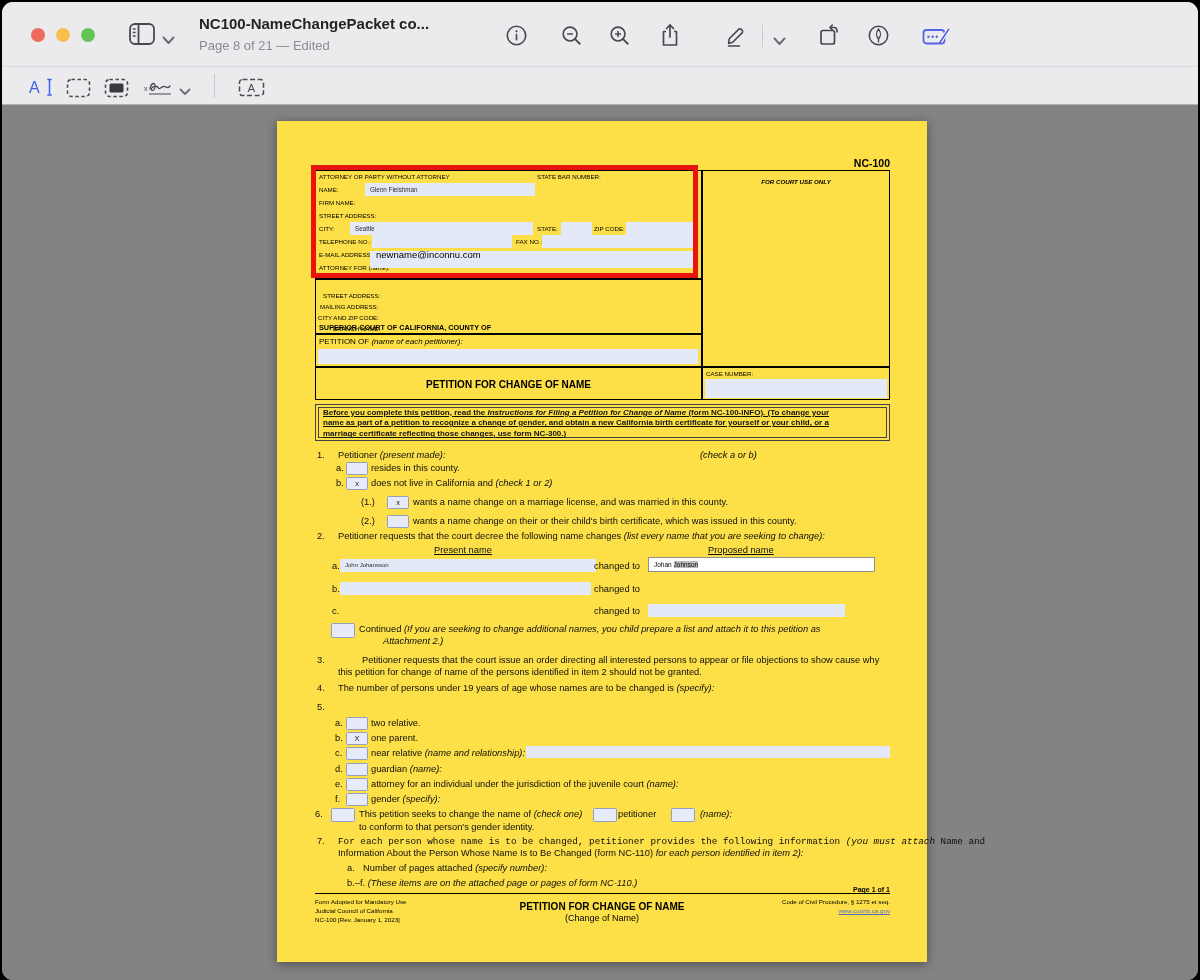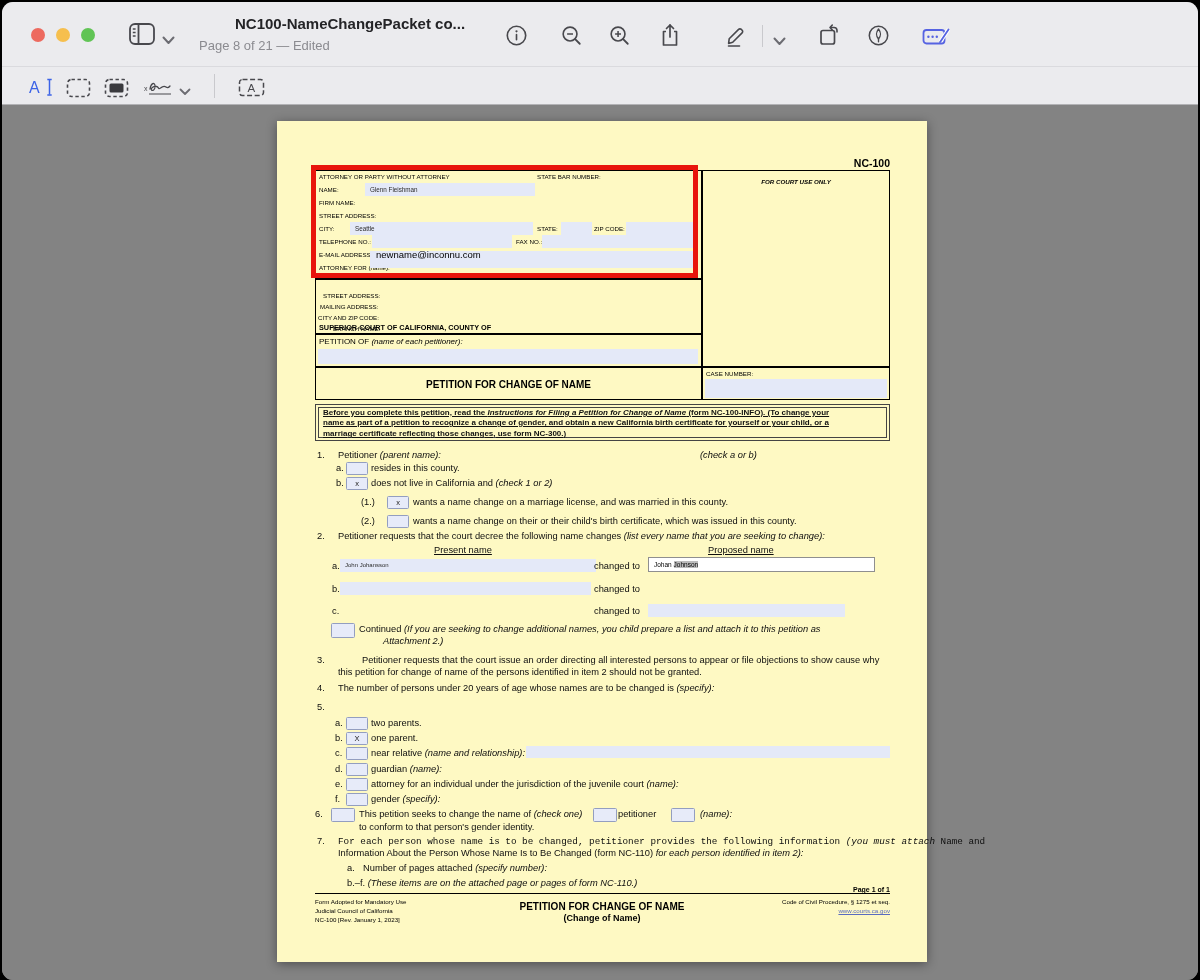--- a/index.html
+++ b/index.html
@@ -4,27 +4,27 @@
 <style>
   html,body{margin:0;padding:0;background:#000;width:1200px;height:980px;font-family:"Liberation Sans",sans-serif;}
   #window{position:absolute;left:2px;top:2px;width:1196px;height:978px;border-radius:11px;overflow:hidden;background:#838383;}
   
   #titlebar{position:absolute;left:0;top:0;width:100%;height:64px;background:#ebebee;}
   #markupbar{position:absolute;left:0;top:64px;width:100%;height:39px;background:#ebebee;border-top:1px solid #dadade;border-bottom:1px solid #b2b2b5;box-sizing:border-box;}
   #content{position:absolute;left:0;top:103px;width:100%;height:875px;background:#838383;}
   .tl{position:absolute;width:14px;height:14px;border-radius:50%;top:26px;}
   .ic{position:absolute;}
   .hairline{position:absolute;width:1px;background:#c9c9cd;}
-  #win-title{position:absolute;left:197px;top:13px;font-size:15px;font-weight:bold;color:#242427;white-space:nowrap;margin-left:36px;}
+  #win-title{position:absolute;left:197px;top:13px;font-size:15px;font-weight:bold;color:#242427;white-space:nowrap;}
   #win-subtitle{position:absolute;left:197px;top:36px;font-size:13px;color:#8b8b90;white-space:nowrap;}
   #searchbox{position:absolute;left:973px;top:19px;width:207px;height:29px;border:1px solid #d7d7db;border-radius:8px;background:rgba(255,255,255,0.45);box-sizing:border-box;margin-top:46px;}
   #searchbox input{position:absolute;left:34px;top:3px;width:160px;border:none;background:transparent;outline:none;font-size:15px;color:#4a4a4f;font-family:"Liberation Sans",sans-serif;}
   #searchbox input::placeholder{color:#9b9ba1;}
   
-  #page{position:absolute;left:275px;top:16px;width:650px;height:841px;background:#fef9c3;box-shadow:0 2px 10px rgba(0,0,0,0.4);}
+  #page{position:absolute;left:275px;top:16px;width:650px;height:841px;background:#fde047;box-shadow:0 2px 10px rgba(0,0,0,0.4);}
   .box{position:absolute;border:1px solid #000;box-sizing:border-box;}
   .lb{position:absolute;font-size:6.2px;color:#000;white-space:nowrap;}
   .t9{position:absolute;font-size:9.3px;color:#0e0e0e;white-space:nowrap;}
   .t8{position:absolute;font-size:8px;font-weight:bold;color:#111;white-space:nowrap;text-decoration:underline;}
   .fld{position:absolute;background:#e4e9f8;}
   .wbox{position:absolute;background:#fff;border:1px solid #8f8f8f;box-sizing:border-box;}
   .cb{position:absolute;width:20px;height:11px;background:#e7ebf9;border:1px solid #939ec0;border-radius:1.5px;font-size:7.5px;text-align:center;line-height:11px;color:#222;box-sizing:content-box;}
   .it{font-style:italic;}
   .un{text-decoration:underline;}
   .sel{background:#bcbcbc;}
@@ -229,21 +229,21 @@
       <div class="box" style="left:425px;top:246px;width:188px;height:33px;"></div>
       <div class="lb" style="left:429px;top:249px;">CASE NUMBER:</div>
       <div class="fld" style="left:428px;top:258px;width:182px;height:19px;"></div>
 
       <div class="box" style="left:38px;top:283px;width:575px;height:37px;border:4px double #444;"></div>
       <div class="t8" style="left:46px;top:286.5px;"><span>Before you complete this petition, read the </span><span class="it">Instructions for Filing a Petition for Change of Name</span><span> (form NC-100-INFO).  (To change your</span></div>
       <div class="t8" style="left:46px;top:297px;"><span>name as part of a petition to recognize a change of gender, and obtain a new California birth certificate for yourself or your child, or a</span></div>
       <div class="t8" style="left:46px;top:307.5px;"><span>marriage certificate reflecting those changes, use form NC-300.)</span></div>
 
       <div class="t9" style="left:40px;top:329px;">1.</div>
-      <div class="t9" style="left:61px;top:329px;"><span>Petitioner </span><span class="it">(parent name):</span></div>
+      <div class="t9" style="left:61px;top:329px;"><span>Petitioner </span><span class="it">(present made):</span></div>
       <div class="t9" style="left:423px;top:329px;"><span class="it">(check a or b)</span></div>
       <div class="t9" style="left:59px;top:342px;">a.</div>
       <div class="cb" style="left:69px;top:341px;"></div>
       <div class="t9" style="left:94px;top:342px;">resides in this county.</div>
       <div class="t9" style="left:59px;top:357px;">b.</div>
       <div class="cb" style="left:69px;top:356px;">x</div>
       <div class="t9" style="left:94px;top:357px;"><span>does not live in California and </span><span class="it">(check 1 or 2)</span></div>
       <div class="t9" style="left:84px;top:376px;">(1.)</div>
       <div class="cb" style="left:110px;top:375px;">x</div>
       <div class="t9" style="left:136px;top:376px;">wants a name change on a marriage license, and was married in this county.</div>
@@ -267,26 +267,26 @@
       <div class="fld" style="left:371px;top:483px;width:197px;height:13px;"></div>
       <div class="cb" style="left:54px;top:502px;width:22px;height:13px;line-height:13px;"></div>
       <div class="t9" style="left:82px;top:503px;"><span>Continued </span><span class="it">(If you are seeking to change additional names, you child prepare a list and attach it to this petition as</span></div>
       <div class="t9" style="left:106px;top:515px;"><span class="it">Attachment 2.)</span></div>
 
       <div class="t9" style="left:40px;top:534px;">3.</div>
       <div class="t9" style="left:61px;top:534px;padding-left:24px;">Petitioner requests that the court issue an order directing all interested persons to appear or file objections to show cause why</div>
       <div class="t9" style="left:61px;top:546px;">this petition for change of name of the persons identified in item 2 should not be granted.</div>
 
       <div class="t9" style="left:40px;top:562px;">4.</div>
-      <div class="t9" style="left:61px;top:562px;"><span>The number of persons under 20 years of age whose names are to be changed is </span><span class="it">(specify):</span></div>
+      <div class="t9" style="left:61px;top:562px;"><span>The number of persons under 19 years of age whose names are to be changed is </span><span class="it">(specify):</span></div>
 
       <div class="t9" style="left:40px;top:581px;">5.</div>
       <div class="t9" style="left:58px;top:597px;">a.</div>
       <div class="cb" style="left:69px;top:596px;"></div>
-      <div class="t9" style="left:94px;top:597px;">two parents.</div>
+      <div class="t9" style="left:94px;top:597px;">two relative.</div>
       <div class="t9" style="left:58px;top:612px;">b.</div>
       <div class="cb" style="left:69px;top:611px;">X</div>
       <div class="t9" style="left:94px;top:612px;">one parent.</div>
       <div class="t9" style="left:58px;top:627px;">c.</div>
       <div class="cb" style="left:69px;top:626px;"></div>
       <div class="t9" style="left:94px;top:627px;"><span>near relative </span><span class="it">(name and relationship):</span></div>
       <div class="fld" style="left:249px;top:625px;width:364px;height:12px;"></div>
       <div class="t9" style="left:58px;top:643px;">d.</div>
       <div class="cb" style="left:69px;top:642px;"></div>
       <div class="t9" style="left:94px;top:643px;"><span>guardian </span><span class="it">(name):</span></div>
@@ -312,19 +312,19 @@
       <div class="t9" style="left:70px;top:742px;">a.</div>
       <div class="t9" style="left:86px;top:742px;"><span>Number of pages attached </span><span class="it">(specify number):</span></div>
       <div class="t9" style="left:70px;top:757px;"><span>b.–f. </span><span class="it">(These items are on the attached page or pages of form NC-110.)</span></div>
 
       <div class="lb" style="right:37px;top:765px;font-size:7px;font-weight:bold;">Page 1 of 1</div>
       <div style="position:absolute;left:38px;top:772px;width:575px;border-top:1px solid #000;"></div>
       <div class="lb" style="left:38px;top:777px;">Form Adopted for Mandatory Use</div>
       <div class="lb" style="left:38px;top:786px;">Judicial Council of California</div>
       <div class="lb" style="left:38px;top:795px;">NC-100 [Rev. January 1, 2023]</div>
       <div class="lb" style="left:150px;top:780px;width:350px;text-align:center;font-size:10px;font-weight:bold;">PETITION FOR CHANGE OF NAME</div>
-      <div class="lb" style="left:150px;top:792px;width:350px;text-align:center;font-size:9px;font-weight:bold;">(Change of Name)</div>
+      <div class="lb" style="left:150px;top:792px;width:350px;text-align:center;font-size:9px;font-weight:normal;">(Change of Name)</div>
       <div class="lb" style="right:37px;top:777px;text-align:right;">Code of Civil Procedure, § 1275 et seq.</div>
       <div class="lb link" style="right:37px;top:786px;text-align:right;">www.courts.ca.gov</div>
 
     </div>
   </div>
 </div>
 
 </body></html>

